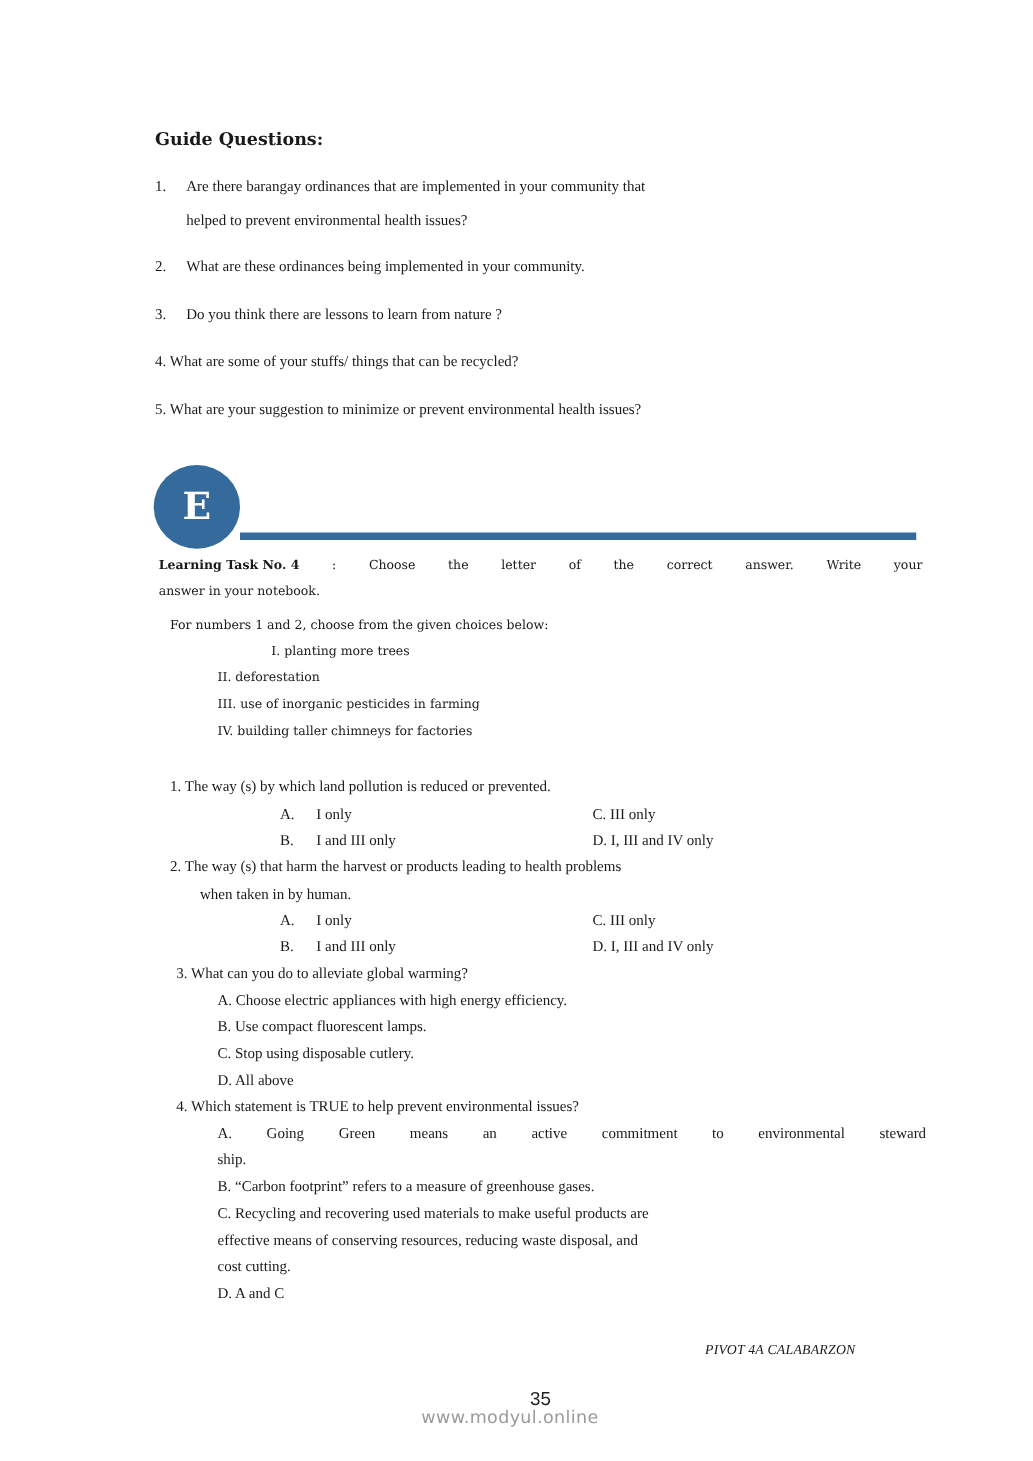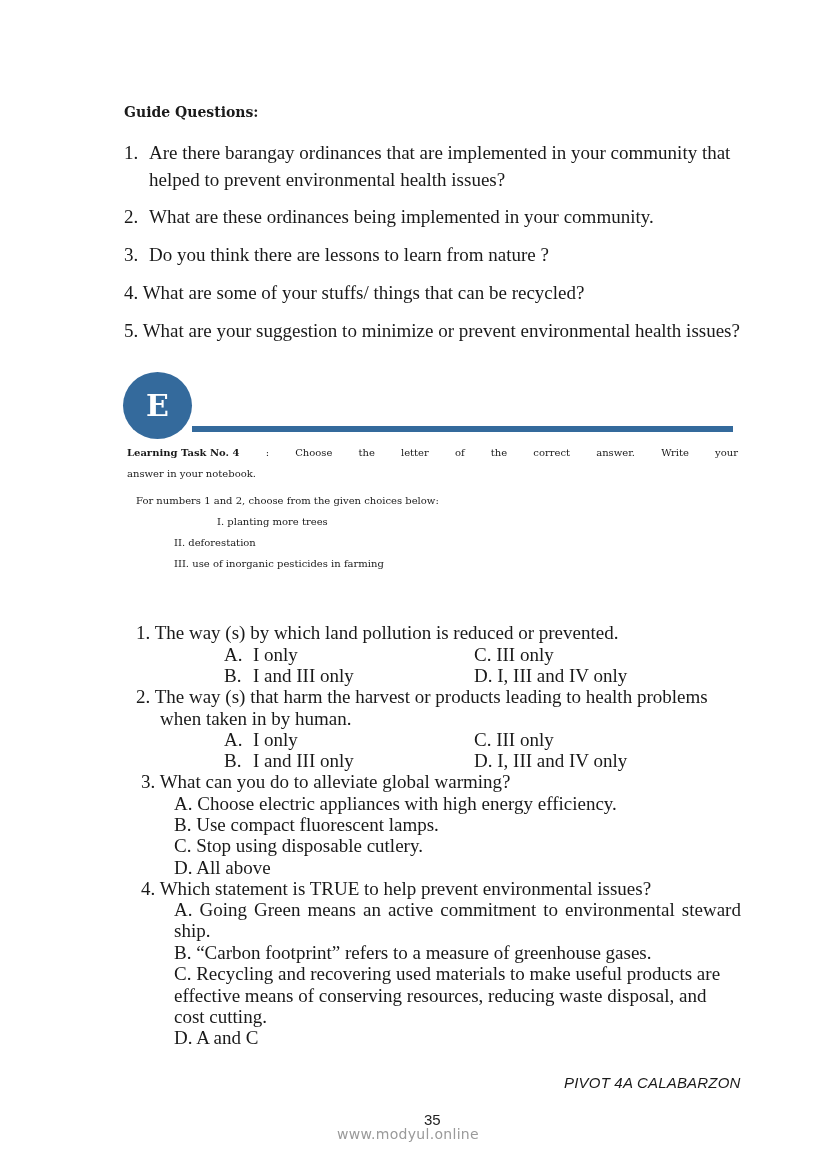--- a/index.html
+++ b/index.html
@@ -3,42 +3,42 @@
 <meta charset="utf-8">
 <style>
   html, body { margin: 0; padding: 0; background: #ffffff; }
   body {
     width: 826px; height: 1169px; position: relative; overflow: hidden;
     font-family: "DejaVu Serif", "Liberation Serif", serif;
     color: #1a1a1a;
   }
   .page { position: absolute; left: 0; top: 0; width: 826px; height: 1169px; }
   .abs { position: absolute; white-space: nowrap; }
-  .serif { font-family: "Liberation Serif", "DejaVu Serif", serif; font-size: 19px; }
+  .serif { font-family: "Liberation Serif", "DejaVu Serif", serif; font-size: 12px; }
   .dserif { font-family: "DejaVu Serif", "Liberation Serif", serif; font-size: 10px; }
   .bold { font-weight: bold; }
   .guide-title { left: 124px; top: 104px; font-family: "DejaVu Serif", serif; font-size: 14px; font-weight: bold; }
   .gq { left: 124px; }
   .gq .num { display: inline-block; width: 25px; }
   .gq-cont { left: 149px; }
   .badge {
     position: absolute; left: 123px; top: 372px; width: 69px; height: 67px;
     border-radius: 50%; background: #346a9c;
     display: flex; align-items: center; justify-content: center;
     color: #ffffff; font-family: "DejaVu Serif", serif; font-weight: bold; font-size: 30px;
   }
   .rule {
     position: absolute; left: 192px; top: 426px; width: 541px; height: 6px;
     background: #346a9c;
   }
   .task-line { left: 127px; top: 447px; width: 611px; display: flex; justify-content: space-between; }
   .task-line span { white-space: nowrap; }
   .footer-brand {
-    left: 564px; top: 1074px; font-family: Liberation Sans, sans-serif; font-style: italic;
-    font-size: 15px; letter-spacing: 0.2px; color: #1a1a1a;
+    left: 564px; top: 1074px; font-family: Liberation Serif, serif; font-style: italic;
+    font-size: 11px; letter-spacing: 0.2px; color: #1a1a1a;
   }
   .page-num { left: 424px; top: 1111px; font-family: "Liberation Sans", sans-serif; font-size: 15px; color: #222; }
   .watermark { left: 337px; top: 1126px; font-family: "DejaVu Sans", sans-serif; font-size: 14px; color: #9a9a9a; letter-spacing: 0.3px; text-align: center; }
 </style>
 </head>
 <body>
 
 <div class="page">
 
   <div class="abs guide-title">Guide Questions:</div>
@@ -81,20 +81,21 @@
     <span>answer.</span>
     <span>Write</span>
     <span>your</span>
   </div>
   <div class="abs dserif" style="left:127px; top:468px;">answer in your notebook.</div>
 
   <div class="abs dserif" style="left:136px; top:495px;">For numbers 1 and 2, choose from the given choices below:</div>
   <div class="abs dserif" style="left:174px; top:516px;margin-left:43px;">I. planting more trees</div>
   <div class="abs dserif" style="left:174px; top:537px;">II. deforestation</div>
   <div class="abs dserif" style="left:174px; top:558px;">III. use of inorganic pesticides in farming</div>
+  <div class="abs dserif" style="left:174px; top:580px;">IV. building taller chimneys for factories</div>
 
   <div class="abs serif" style="left:136px; top:622px;">1.  The way (s)  by which land pollution is reduced or prevented.</div>
   <div class="abs serif" style="left:224px; top:644px;">
     <span style="display:inline-block;width:29px;">A.</span><span>I only</span>
   </div>
   <div class="abs serif" style="left:224px; top:665px;">
     <span style="display:inline-block;width:29px;">B.</span><span>I and III only</span>
   </div>
   <div class="abs serif" style="left:474px; top:644px;">
     <span>C.</span> <span>III only</span>

